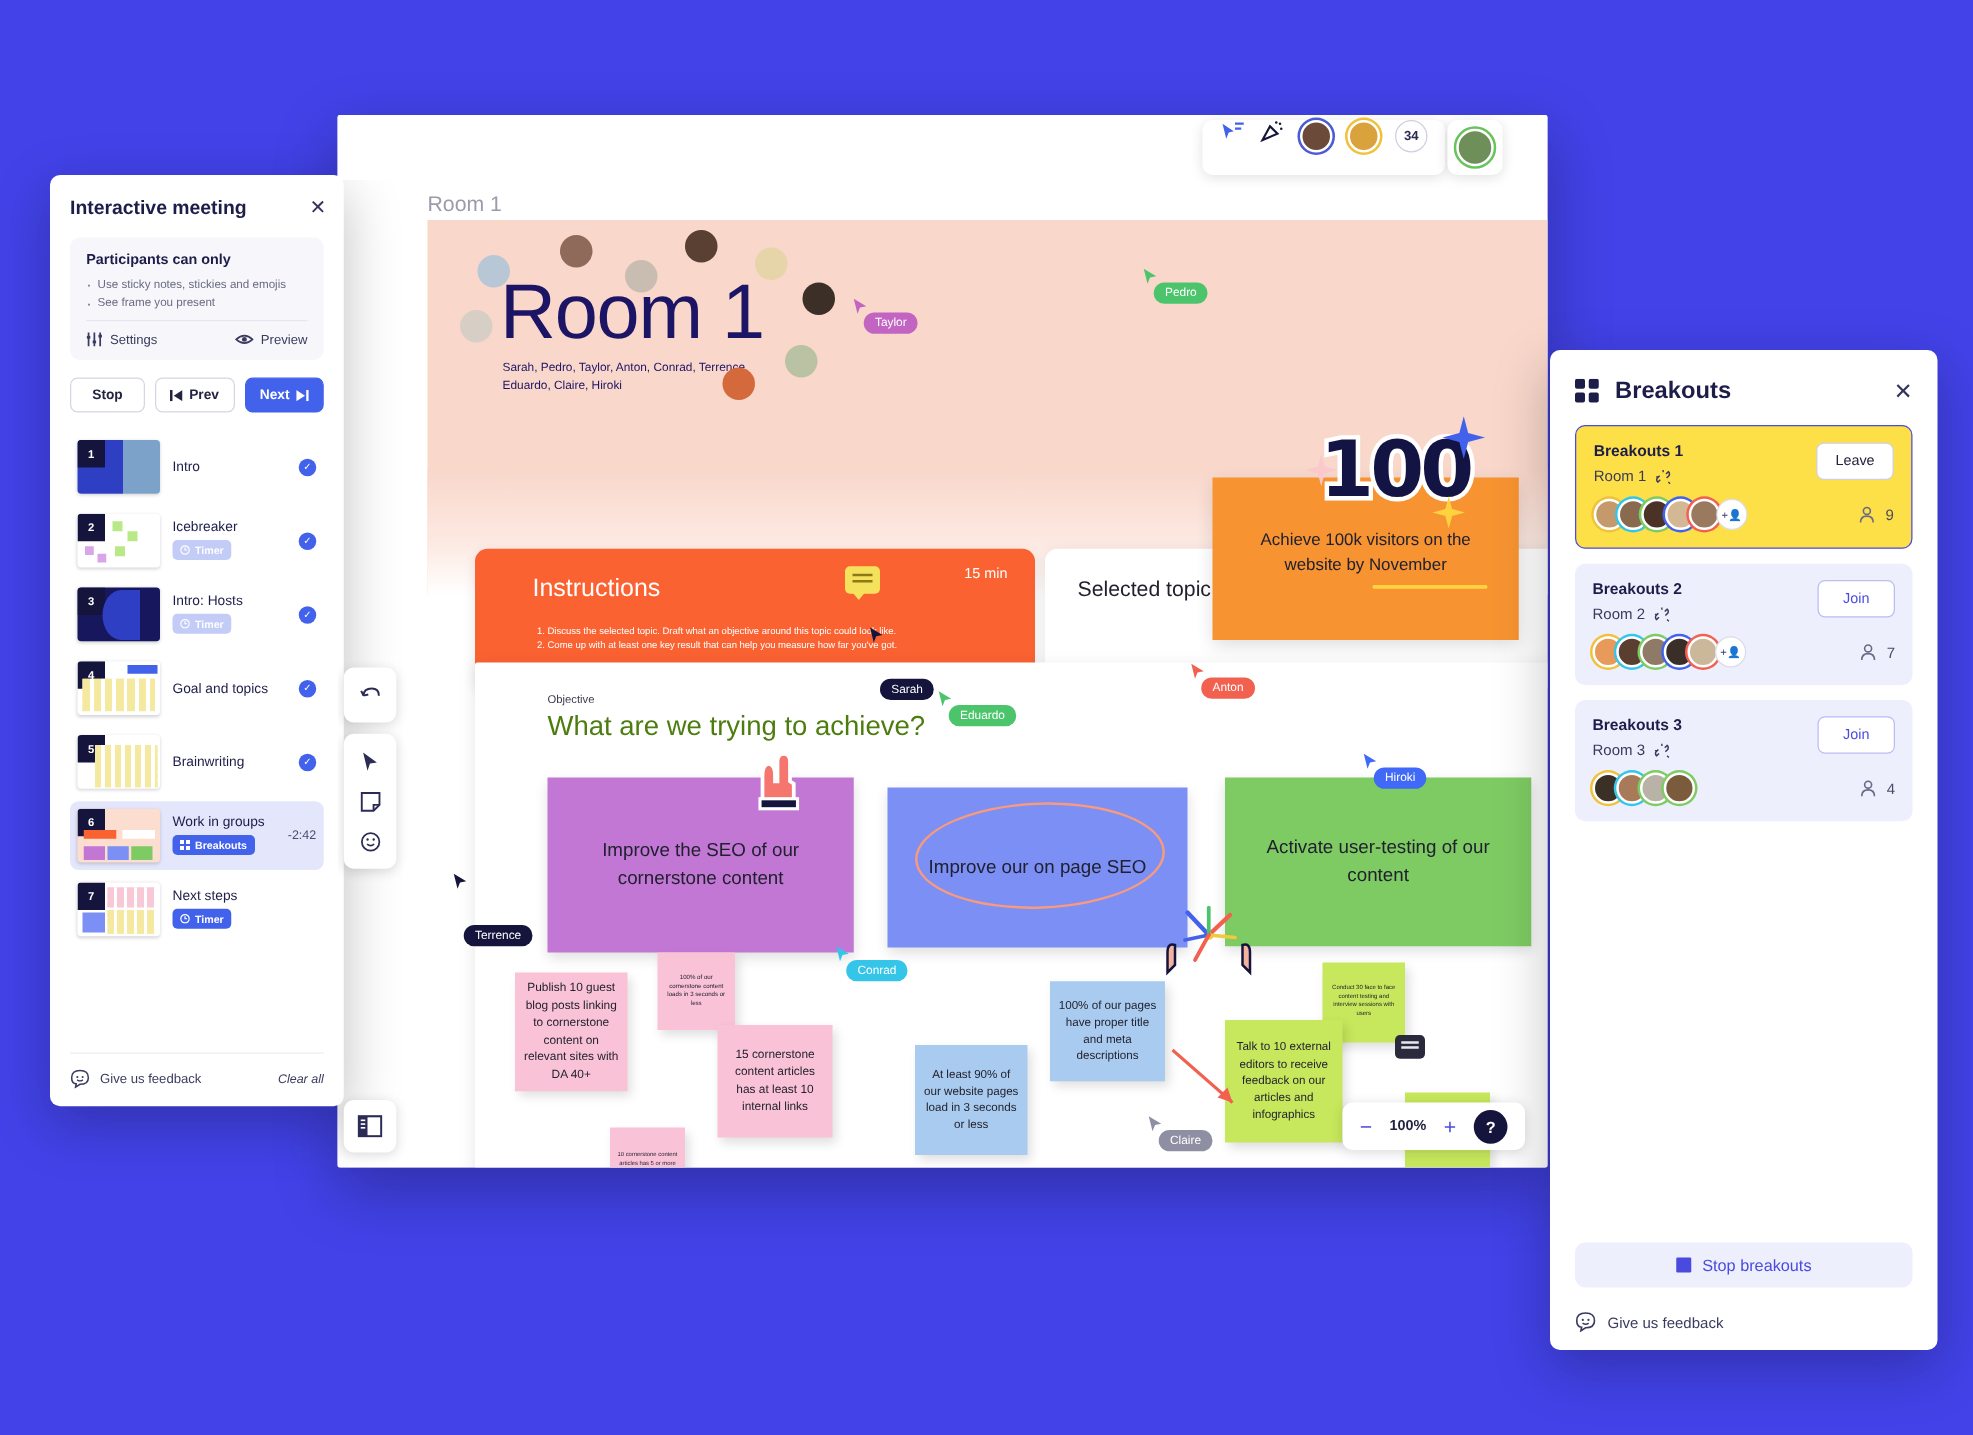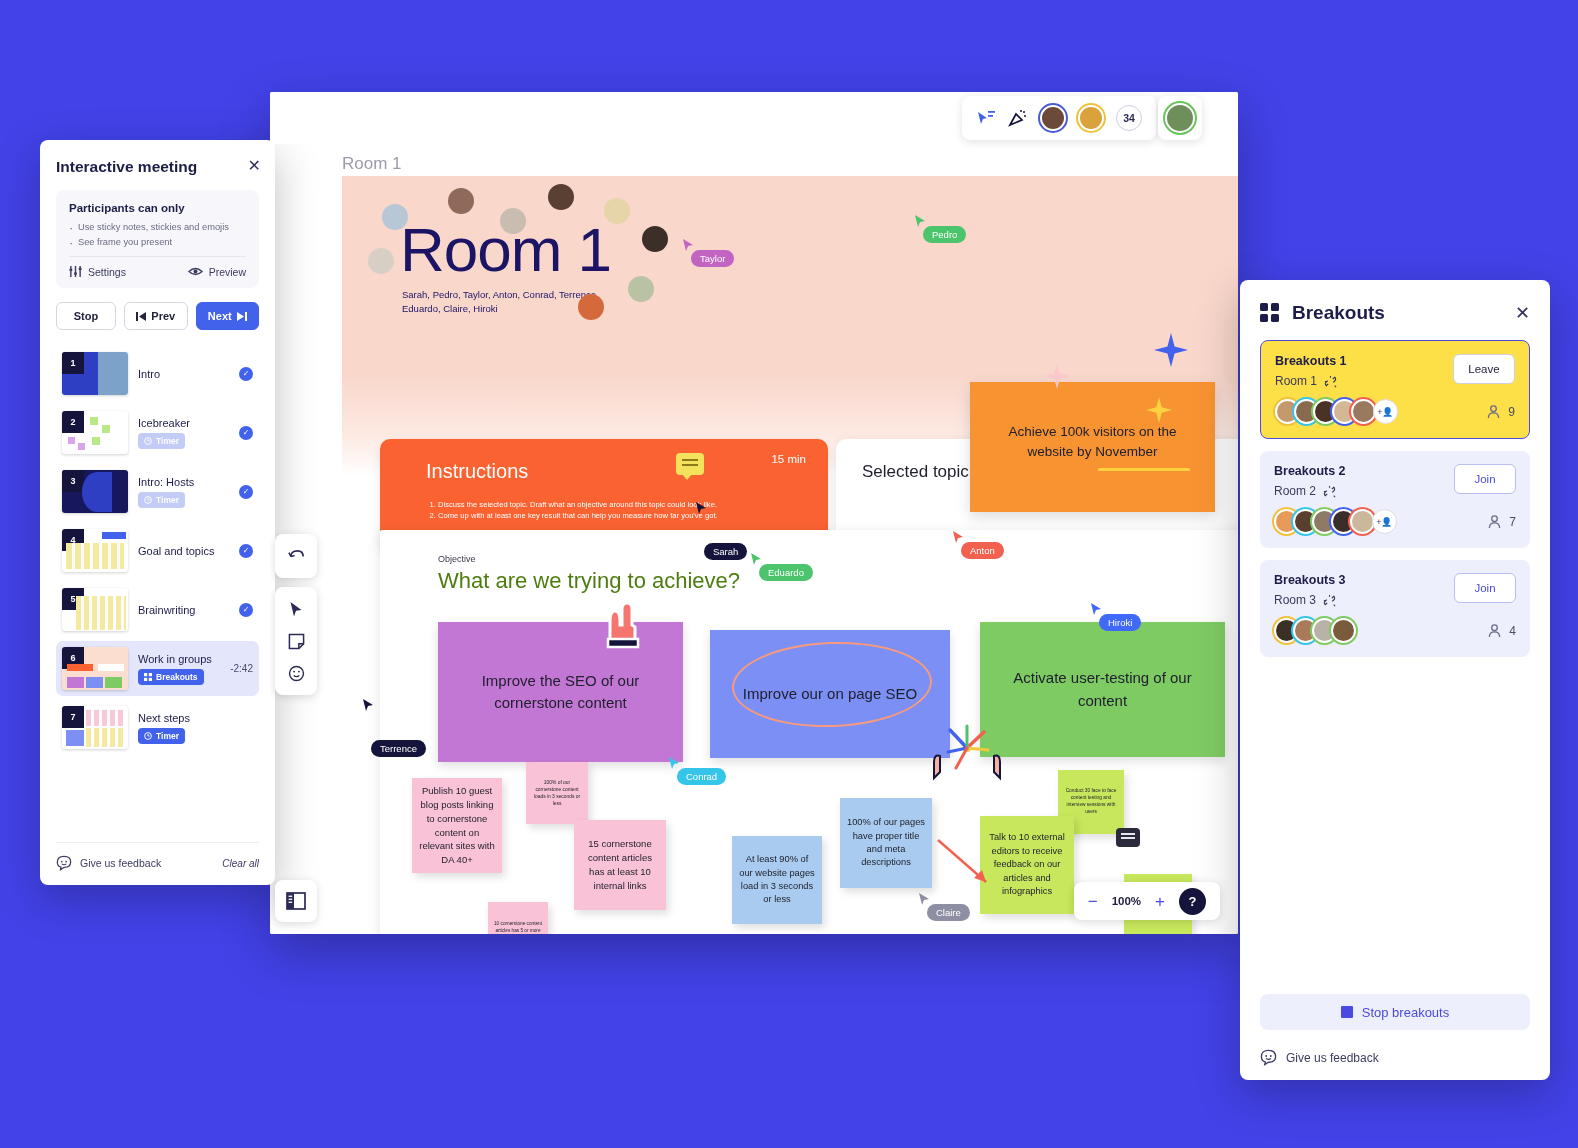--- a/index.html
+++ b/index.html
@@ -26,21 +26,21 @@
     position:absolute; left:8px; top:4px; height:44px; display:flex; align-items:center;
     gap:0px; background:#fff; border-radius:8px; padding:0 16px;
     box-shadow:0 2px 10px rgba(0,0,0,.12);
   }
   .miro-logo{ font-size:21px; font-weight:700; letter-spacing:.5px; color:#15143a; font-family:"DejaVu Sans", sans-serif; }
   .brand-div{ width:1px; height:22px; background:#e2e2ec; margin:0 14px; }
   .board-title{ font-size:14.5px; font-weight:700; color:#15143a; }
   .star-icon{ margin-left:9px; color:#c9c9d6; font-size:14px; }
 
   .top-right-pill{
-    position:absolute; right:82px; top:4px; height:44px; display:flex; align-items:center; gap:12px;
+    position:absolute; right:82px; top:4px; height:44px; display:flex; align-items:flex-start; gap:12px;
     background:#fff; border-radius:8px; padding:0 14px; box-shadow:0 2px 10px rgba(0,0,0,.12);
   }
   .ava { width:26px; height:26px; border-radius:50%; display:inline-block; position:relative;
          background-size:cover; border:2px solid #fff; }
   .count-bubble{
     width:26px;height:26px;border-radius:50%;background:#fff;border:1.5px solid #cfcfe0;
     display:flex;align-items:center;justify-content:center;font-size:10.5px;font-weight:700;color:#2a2a55;
   }
   .self-ava{ position:absolute; right:36px; top:4px; width:44px;height:44px;border-radius:8px;background:#fff;
              box-shadow:0 2px 10px rgba(0,0,0,.12); display:flex;align-items:center;justify-content:center;}
@@ -326,20 +326,21 @@
 
       <div class="selected-topic">
         <span>Selected topic</span>
       </div>
 
       <div class="orange-goal">
         <p>Achieve 100k visitors on the website by November</p>
         <span class="underline-yellow"></span>
       </div>
       <div class="sticker100">
+        <span class="txt">100</span>
         <svg style="position:absolute;left:98px;top:-6px" width="34" height="34" viewBox="0 0 24 24">
             <path d="M12 0 L14.5 9.5 L24 12 L14.5 14.5 L12 24 L9.5 14.5 L0 12 L9.5 9.5 Z" fill="#4262ec"></path>
           </svg>
         <svg style="position:absolute;left:-12px;top:24px" width="26" height="26" viewBox="0 0 24 24">
             <path d="M12 0 L14.5 9.5 L24 12 L14.5 14.5 L12 24 L9.5 14.5 L0 12 L9.5 9.5 Z" fill="#fbc9cc"></path>
           </svg>
         <svg style="position:absolute;left:90px;top:58px" width="26" height="26" viewBox="0 0 24 24">
             <path d="M12 0 L14.5 9.5 L24 12 L14.5 14.5 L12 24 L9.5 14.5 L0 12 L9.5 9.5 Z" fill="#ffd23f"></path>
           </svg>
       </div>
@@ -385,21 +386,21 @@
         <div class="sticky pink" style="left:194px;top:290px;width:92px;height:90px;font-size:9.5px;">
           <span>15 cornerstone content articles has at least 10 internal links</span>
         </div>
         <div class="sticky pink" style="left:108px;top:372px;width:60px;height:58px;font-size:4.7px;">
           <span>10 cornerstone content articles has 5 or more backlinks</span>
         </div>
 
         <div class="sticky blue" style="left:352px;top:306px;width:90px;height:88px;font-size:9.3px;">
           <span>At least 90% of our website pages load in 3 seconds or less</span>
         </div>
-        <div class="sticky blue" style="left:460px;top:268px;width:92px;height:90px;font-size:9.3px;">
+        <div class="sticky blue" style="left:460px;top:255px;width:92px;height:80px;font-size:9.3px;">
           <span>100% of our pages have proper title and meta descriptions</span>
         </div>
 
         <div class="sticky lime" style="left:678px;top:240px;width:66px;height:64px;font-size:4.8px;">
           <span>Conduct 30 face to face content testing and interview sessions with users</span>
         </div>
         <div class="sticky lime" style="left:600px;top:286px;width:94px;height:98px;font-size:9.3px;">
           <span>Talk to 10 external editors to receive feedback on our articles and infographics</span>
         </div>
         <div class="sticky lime" style="left:744px;top:344px;width:68px;height:66px;font-size:4.8px;">

